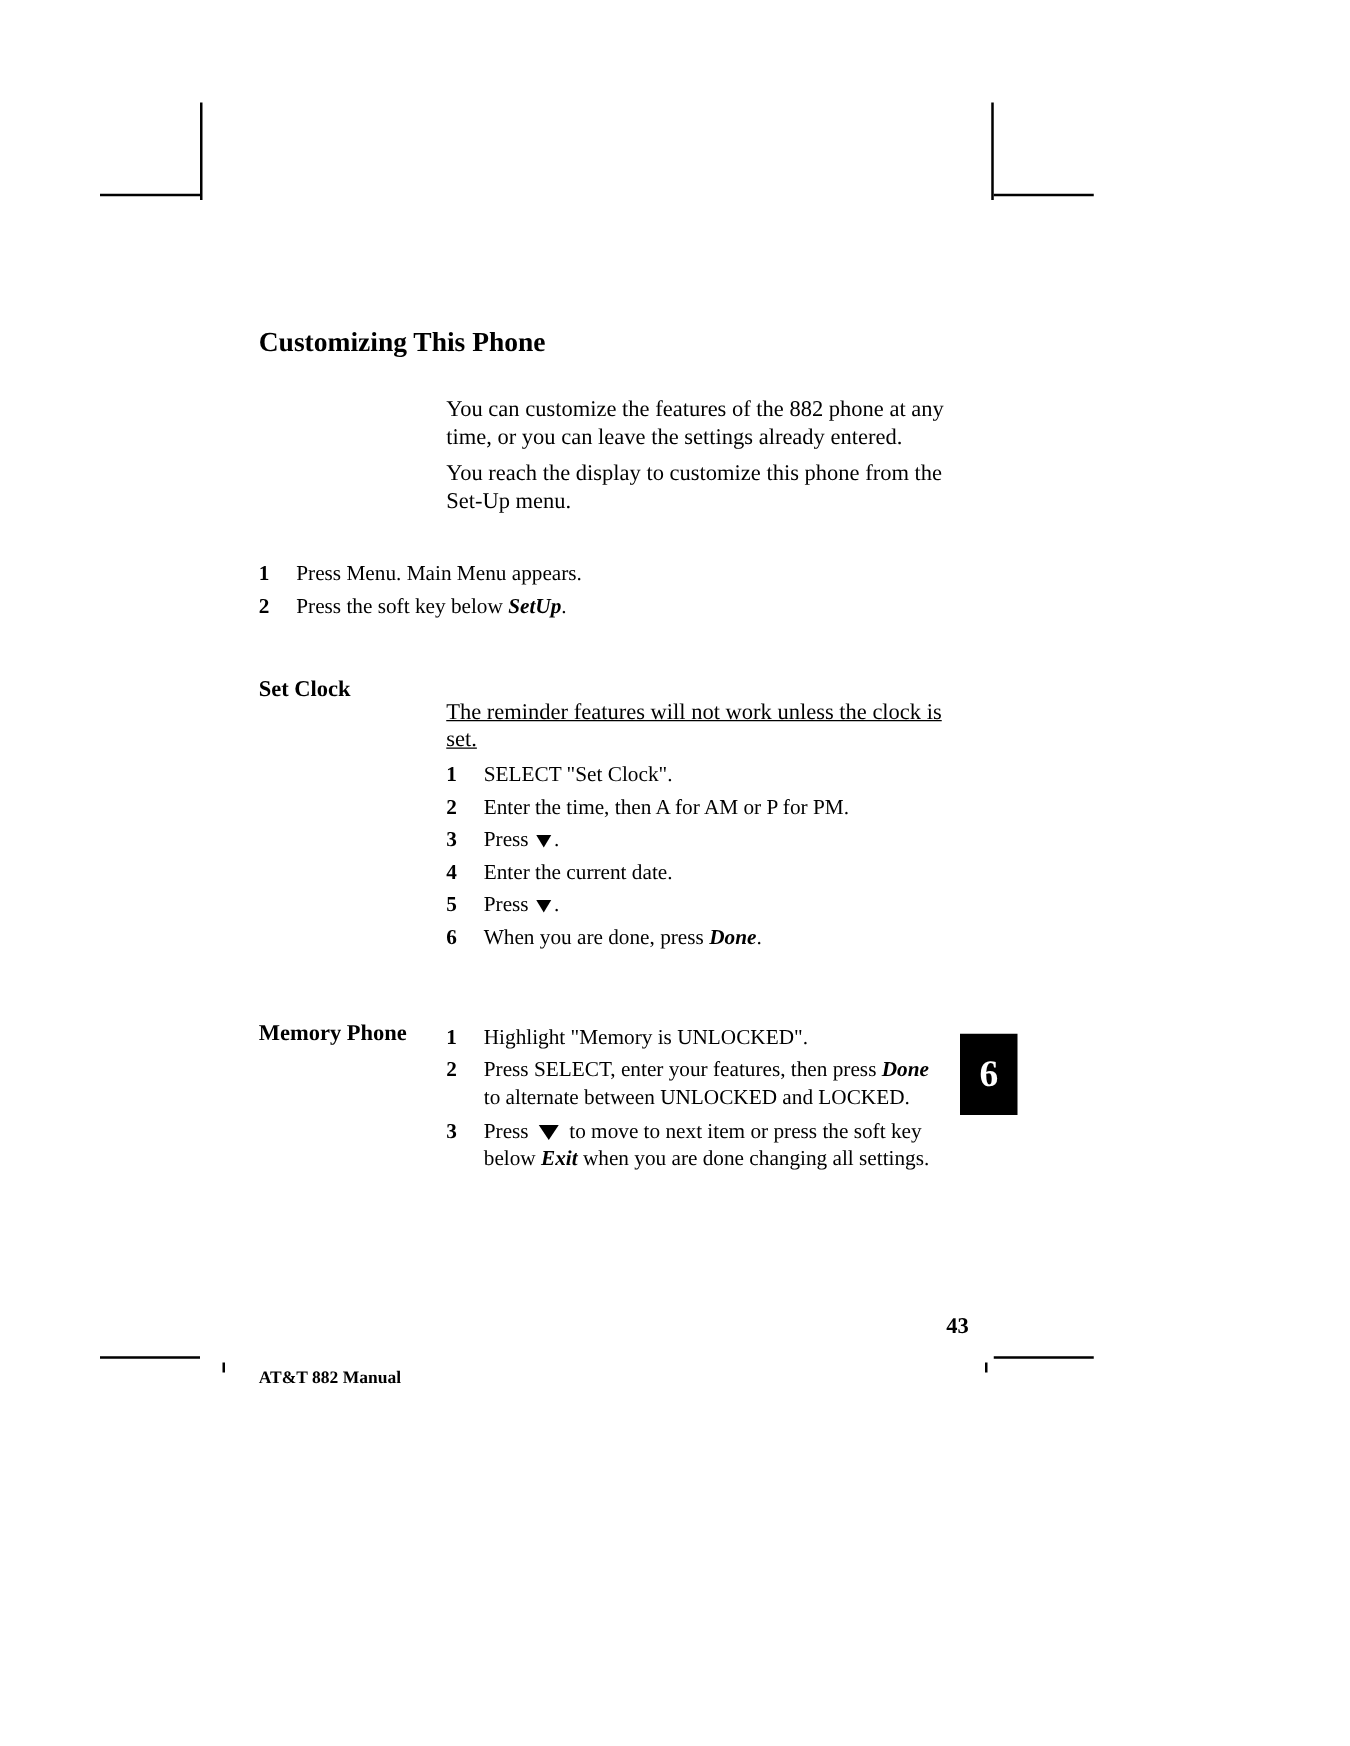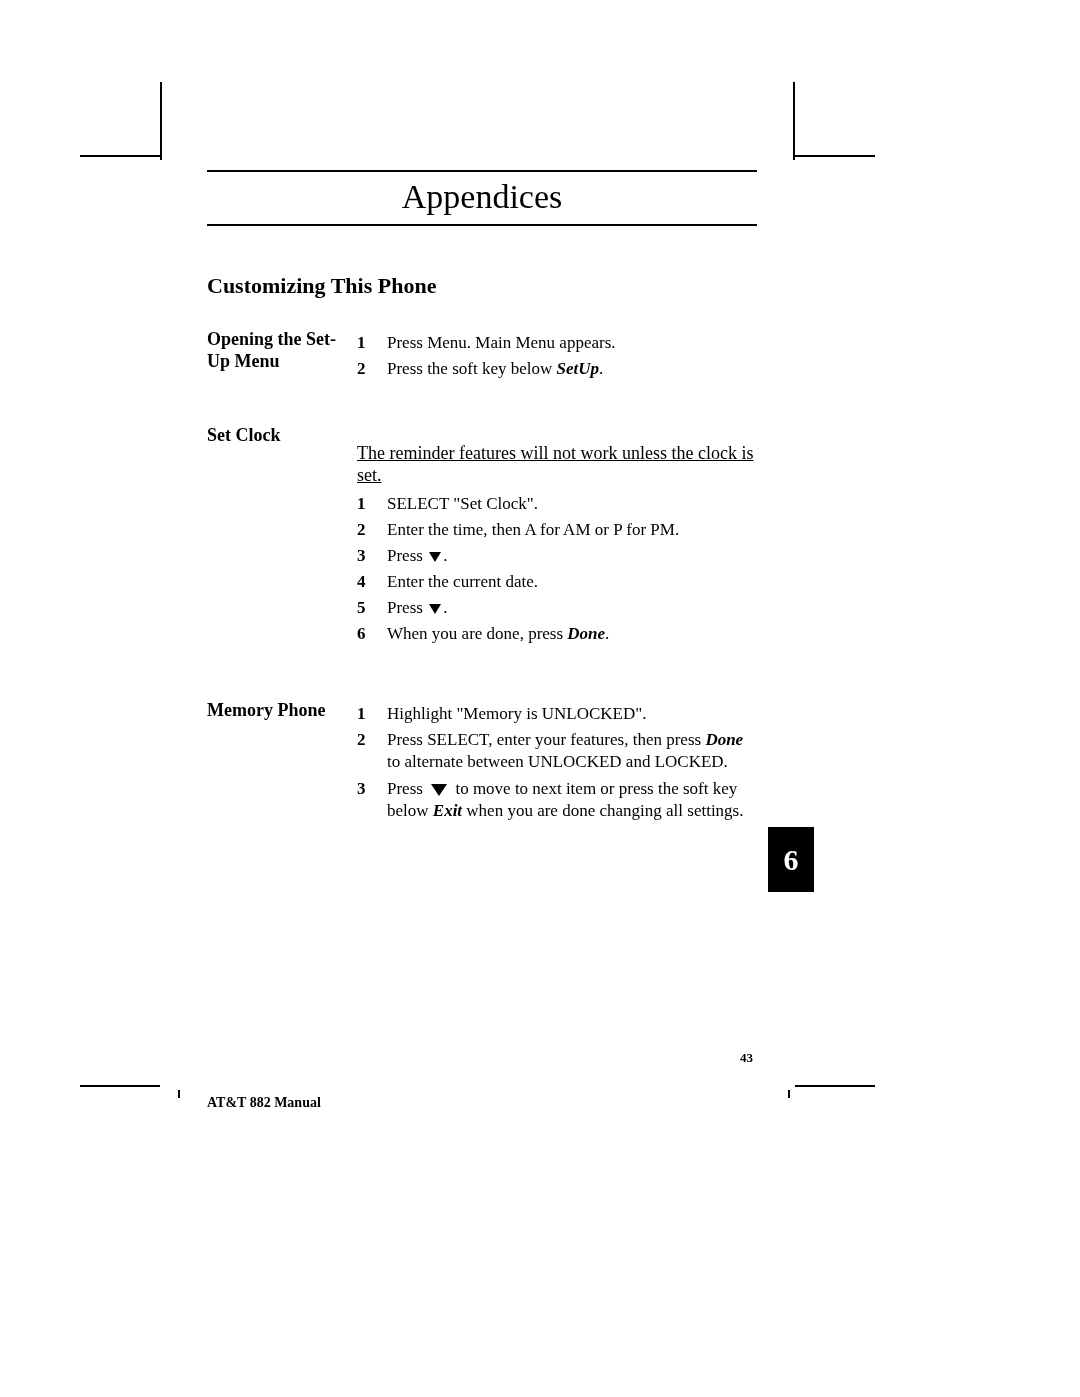--- a/index.html
+++ b/index.html
@@ -39,21 +39,21 @@
   .chapter-area .title {
     text-align:center;
     font-size:34px;
     padding:6px 0 8px 0;
   }
 
   .content {
     position:absolute;
     left:207px;
     width:550px;
-    top:272px;
+    top:260px;
     font-size:18px;
     line-height:1.25;
   }
 
   h2.section {
     font-size:22px;
     font-weight:bold;
     margin:0 0 28px 0;
   }
 
@@ -125,23 +125,23 @@
     color:#fff;
     font-size:30px;
     font-weight:bold;
     display:flex;
     align-items:center;
     justify-content:center;
   }
 
   .pagenum {
     position:absolute;
-    left:740px;
+    left:757px;
     top:1050px;
-    font-size:13px;
+    font-size:18px;
     font-weight:bold;
   }
 
   .footer {
     position:absolute;
     left:207px;
     top:1095px;
     font-size:14px;
     font-weight:bold;
   }
@@ -153,32 +153,33 @@
 
   <div class="crop-tl-h"></div>
   <div class="crop-tl-v"></div>
   <div class="crop-tr-h"></div>
   <div class="crop-tr-v"></div>
   <div class="crop-bl-h"></div>
   <div class="crop-br-h"></div>
   <div class="tick-bl"></div>
   <div class="tick-br"></div>
 
-  <div class="chapter-area">
-    <div class="rule"></div>
-    <div class="title">Appendices</div>
-    <div class="rule"></div>
-  </div>
 
   <div class="content">
     <h2 class="section">Customizing This Phone</h2>
 
+    <div class="block" style="margin-bottom:26px;">
+      <div class="side"></div>
+      <div class="body">
+        <p>You can customize the features of the 882 phone at any time, or you can leave the settings already entered.</p>
+        <p>You reach the display to customize this phone from the Set-Up menu.</p>
+      </div>
+    </div>
 
     <div class="block" style="margin-bottom:40px;">
-      <div class="side">Opening the Set-Up Menu</div>
       <div class="body">
         <ol class="steps">
           <li>
             <span class="num">1</span>
             <span class="txt">
               <span>Press </span><span class="b">Menu</span><span>.  Main Menu appears.</span>
             </span>
           </li>
           <li>
             <span class="num">2</span>

